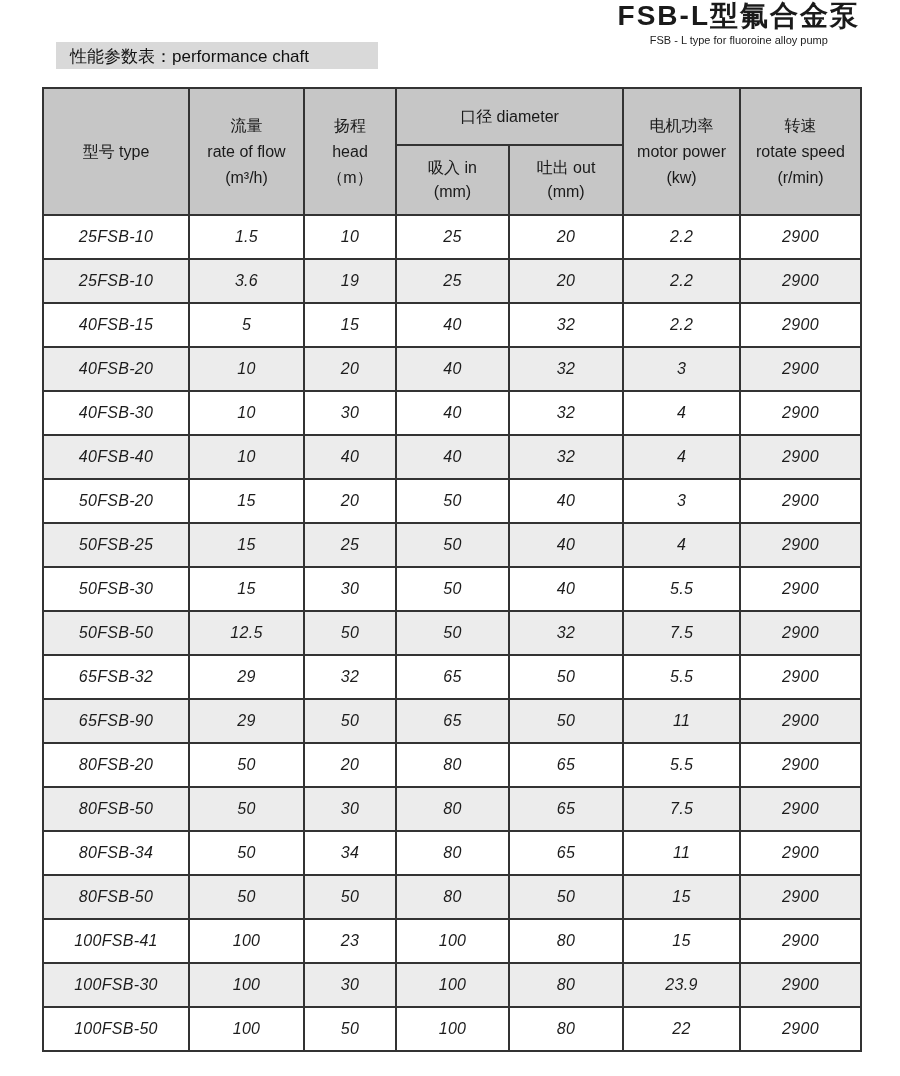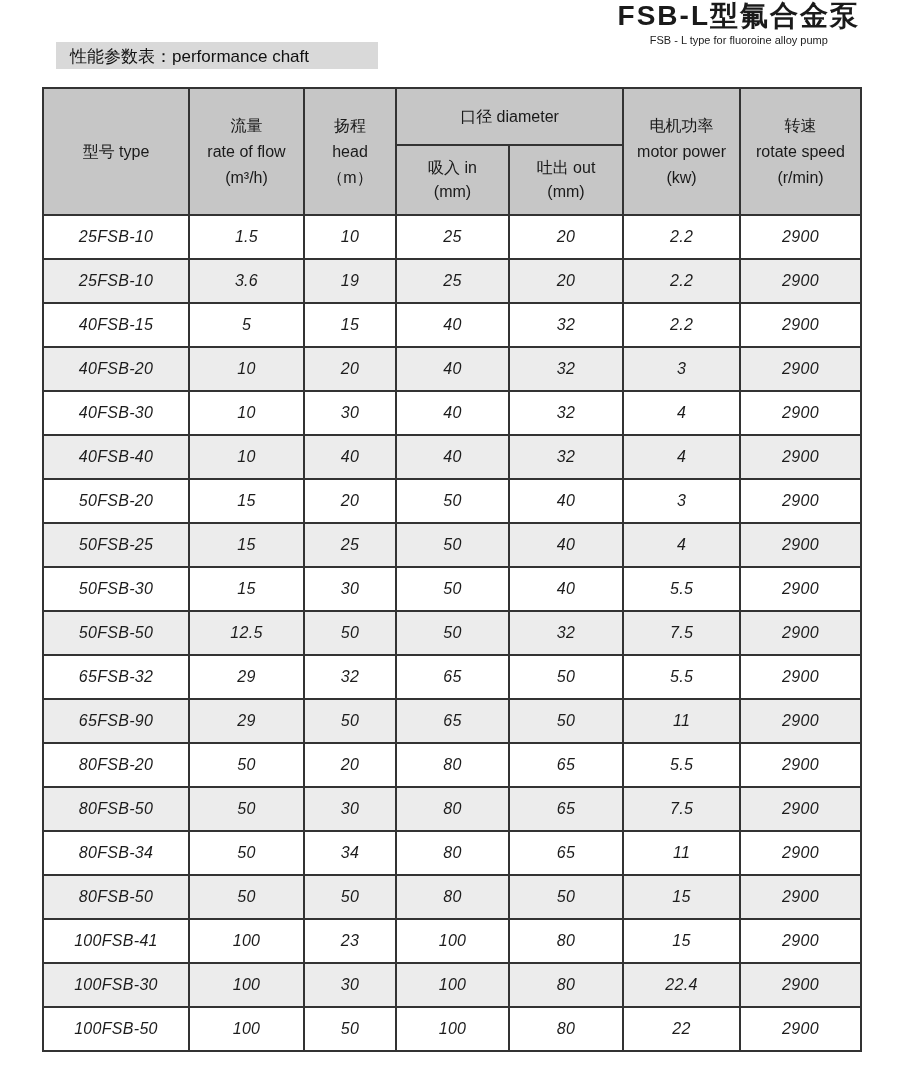--- a/index.html
+++ b/index.html
@@ -295,21 +295,21 @@
         <td>80</td>
         <td>15</td>
         <td>2900</td>
       </tr>
       <tr>
         <td>100FSB-30</td>
         <td>100</td>
         <td>30</td>
         <td>100</td>
         <td>80</td>
-        <td>22.4</td>
+        <td>23.9</td>
         <td>2900</td>
       </tr>
       <tr>
         <td>100FSB-50</td>
         <td>100</td>
         <td>50</td>
         <td>100</td>
         <td>80</td>
         <td>22</td>
         <td>2900</td>

